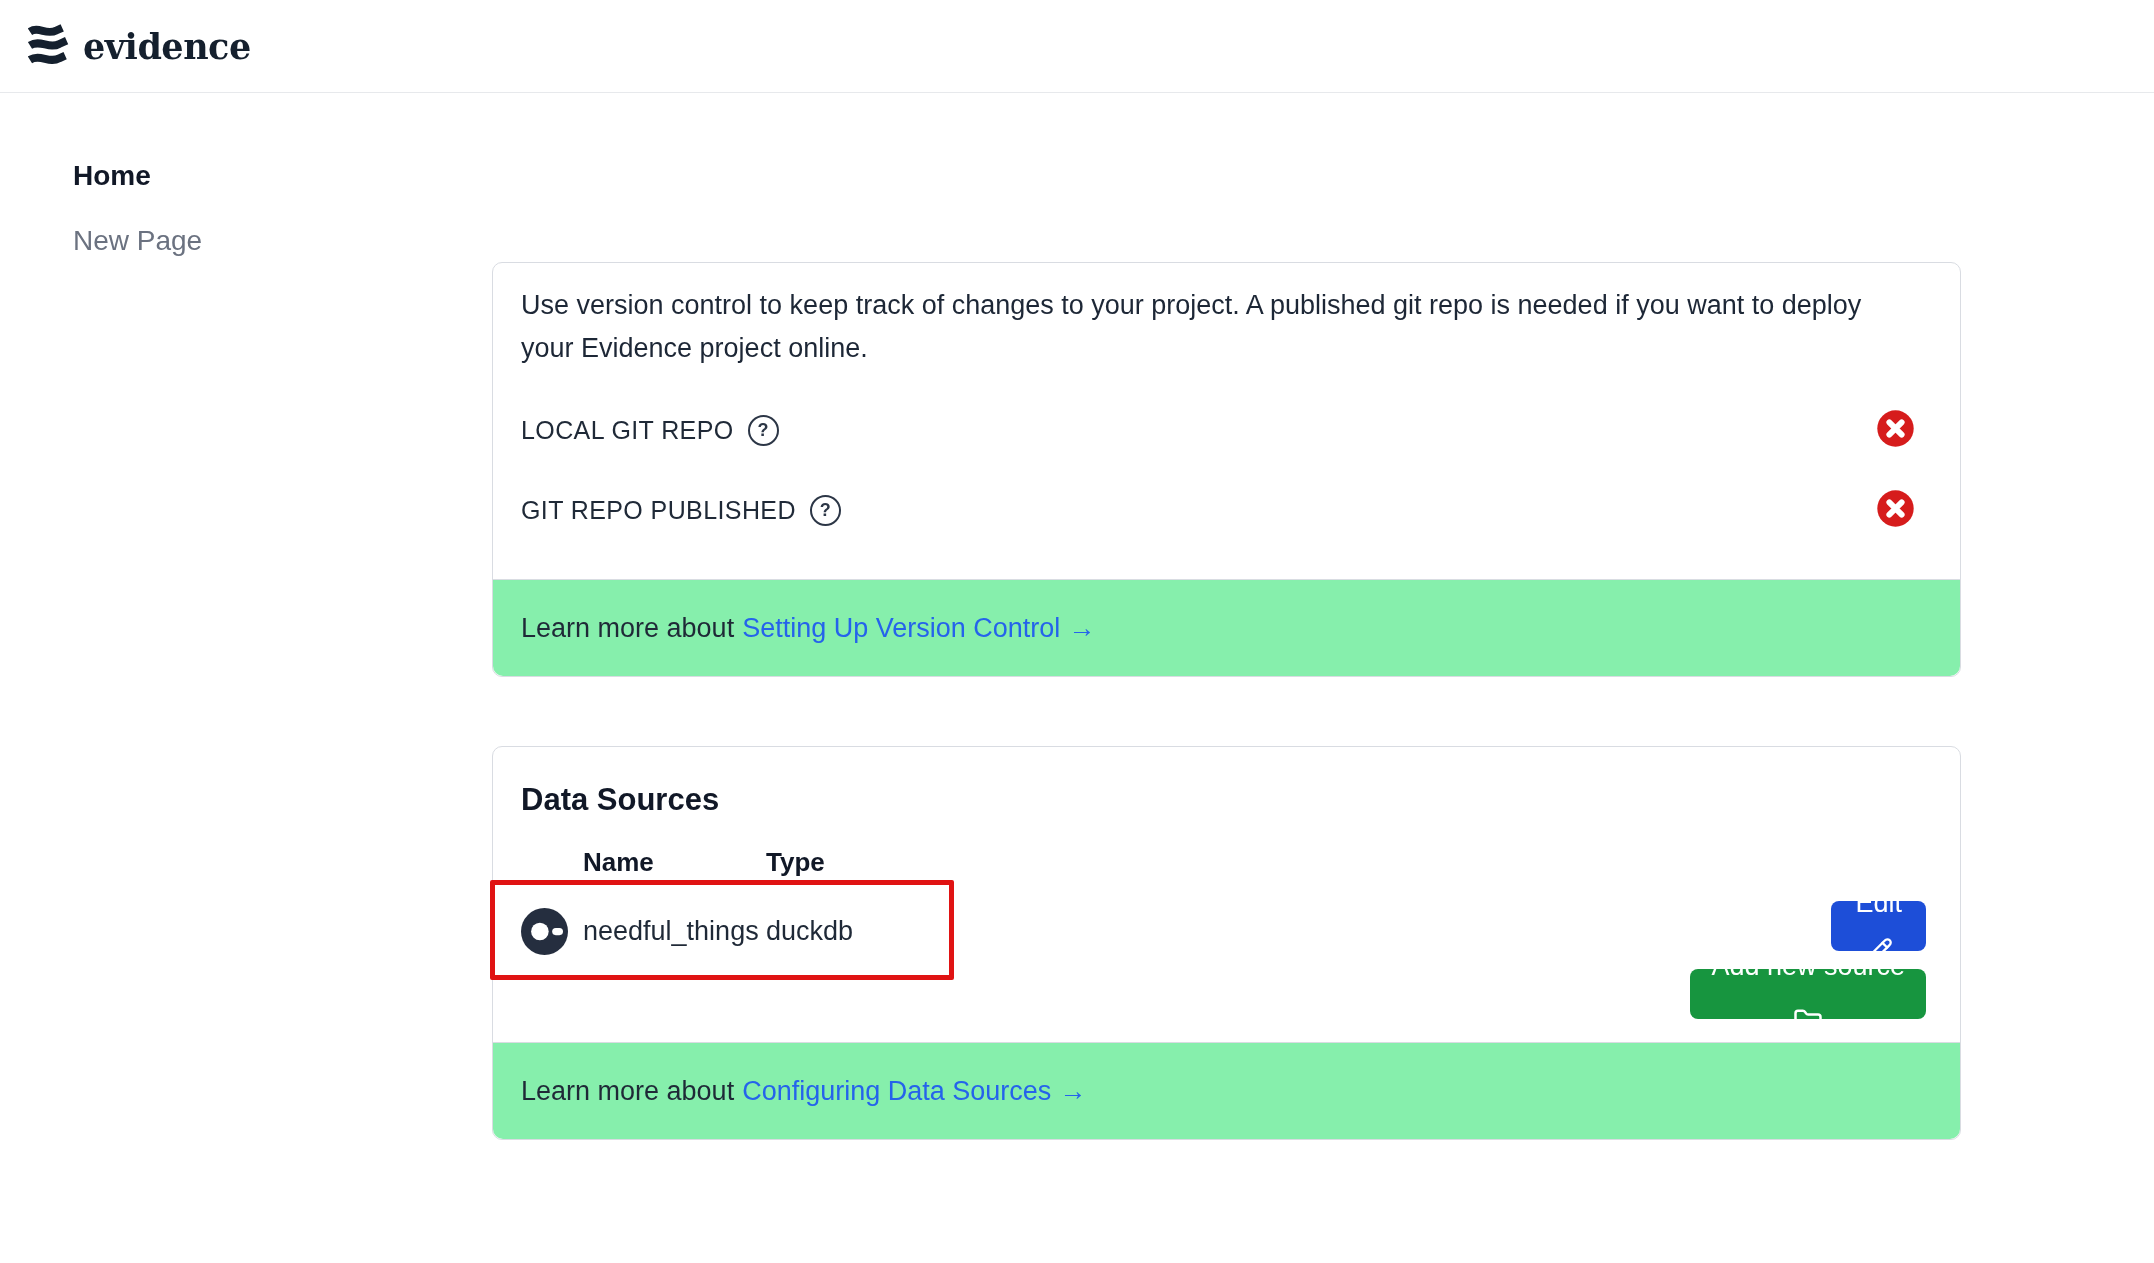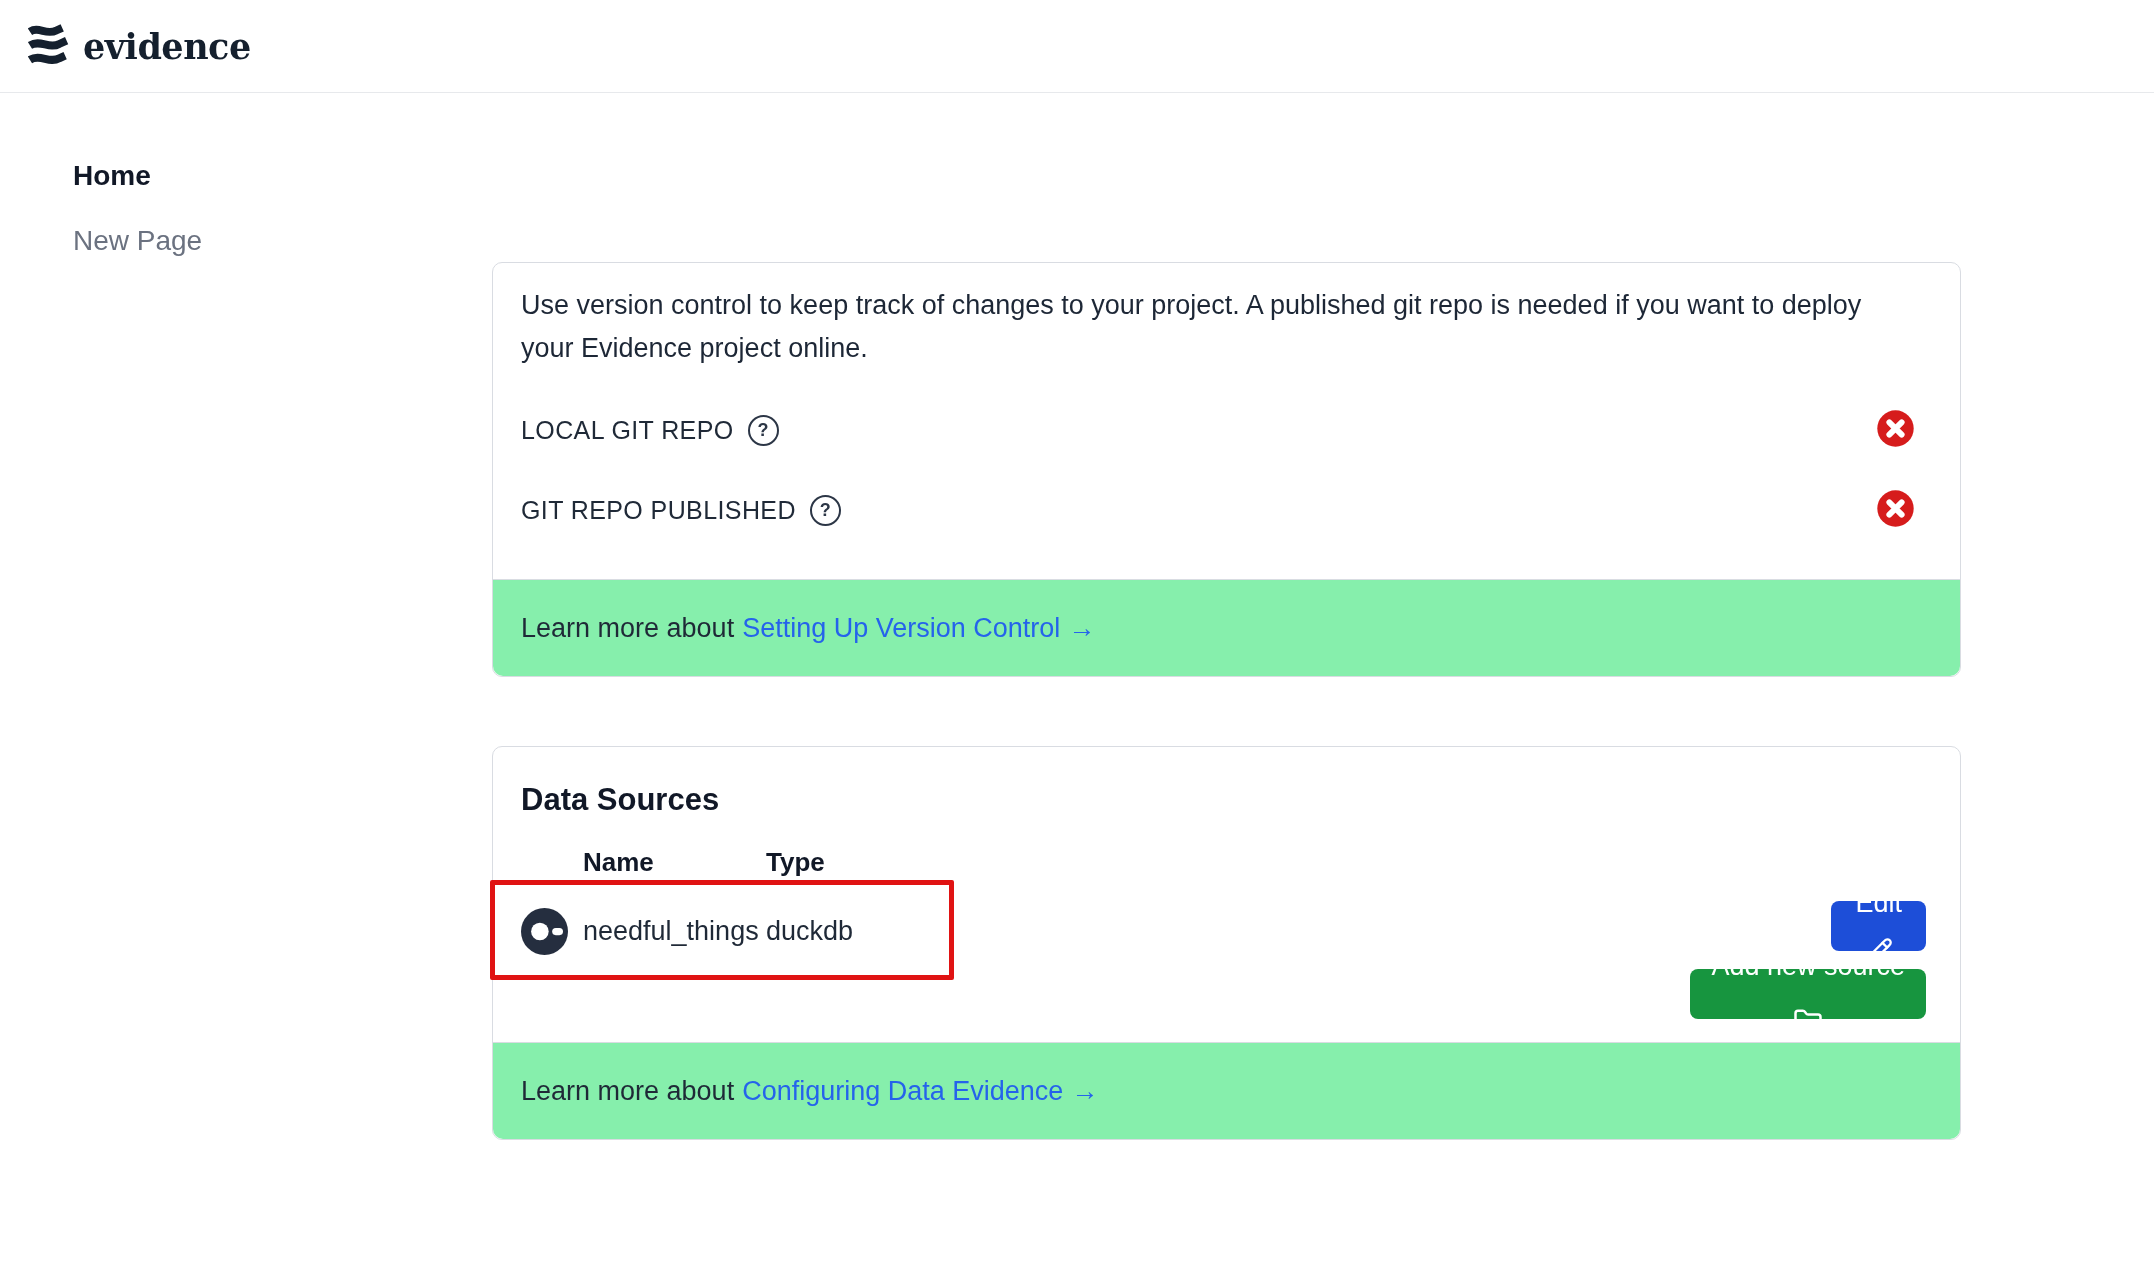--- a/index.html
+++ b/index.html
@@ -207,18 +207,18 @@
           <path d="M20 20a2 2 0 0 0 2-2V8a2 2 0 0 0-2-2h-7.9a2 2 0 0 1-1.69-.9L9.6 3.9A2 2 0 0 0 7.93 3H4a2 2 0 0 0-2 2v13a2 2 0 0 0 2 2Z"></path>
           <path d="M17 13.5v6"></path>
           <path d="M14 16.5h6"></path>
         </svg>
       </span>
     </button>
 
     <div class="card-footer">
       <span>Learn more about</span>
       <a>
-        <span>Configuring Data Evidence</span><span class="arrow">→</span>
+        <span>Configuring Data Sources</span><span class="arrow">→</span>
       </a>
     </div>
   </section>
 
 </main>
 
 </body></html>

